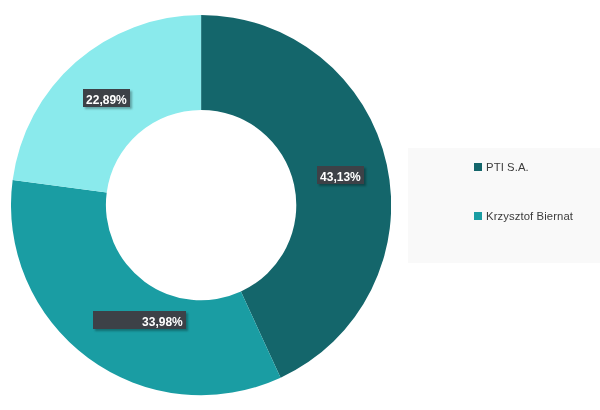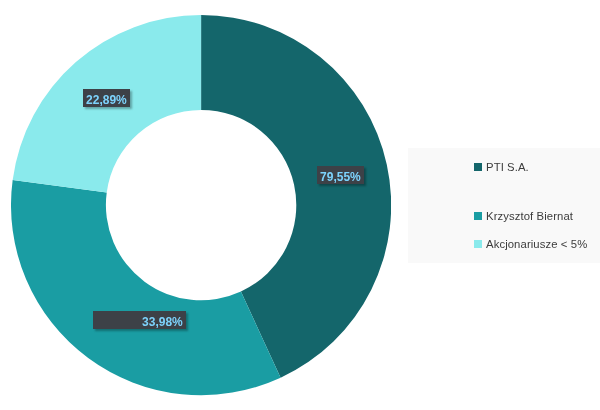--- a/index.html
+++ b/index.html
@@ -9,21 +9,21 @@
 
   
   #stage{position:relative;width:600px;height:410px;background:#ffffff;}
 
   #donut-wrap{position:absolute;left:11px;top:15.4px;
               width:380.2px;height:380.2px;}
   #donut-svg{display:block;}
   .slice{stroke:none;}
 
   
-  .label-box{position:absolute;background:#3d4147;color:#7dd3fc;
+  .label-box{position:absolute;background:#3d4147;color:#ffffff;
              font-family:"Liberation Sans",sans-serif;
              font-weight:bold;font-size:12px;line-height:1;
              width:46.8px;height:17.6px;
              display:flex;align-items:center;justify-content:center;
              box-shadow:1.5px 1.5px 2px rgba(0,0,0,.30);
              will-change:transform;}
   .label-box > span{display:block;transform:translateY(1.6px);}
 
   
   #legend{position:absolute;left:408px;top:148px;width:192px;height:115px;
@@ -45,37 +45,33 @@
 
   <div id="donut-wrap">
     <svg id="donut-svg" width="380.2" height="380.2" viewBox="0 0 380.2 380.2">
       <path class="slice" id="seg0" d="M 190.1 0 A 190.1 190.1 0 0 1 269.6329763465837 362.76301188573586 L 229.9292443355853 276.5677471410944 A 95.2 95.2 0 0 0 190.1 94.89999999999999 Z" fill="#14666b"></path>
       <path class="slice" id="seg1" d="M 269.6329763465837 362.76301188573586 A 190.1 190.1 0 0 1 1.668171018857464 164.97121517419805 L 95.73540179376765 177.51577950859365 A 95.2 95.2 0 0 0 229.9292443355853 276.5677471410944 Z" fill="#1a9da3"></path>
       <path class="slice" id="seg2" d="M 1.668171018857464 164.97121517419805 A 190.1 190.1 0 0 1 190.09999999999997 0 L 190.09999999999997 94.89999999999999 A 95.2 95.2 0 0 0 95.73540179376765 177.51577950859365 Z" fill="#8aeaec"></path>
     </svg>
   </div>
 
   <div class="label-box" id="lbl0" style="left: 316.888px; top: 165.579px;">
-    <span>79,55%</span>
+    <span>43,13%</span>
   </div>
   <div class="label-box" id="lbl1" style="left: 92.6753px; top: 311.001px; padding-left: 46px;">
     <span>33,98%</span>
   </div>
   <div class="label-box" id="lbl2" style="left: 83.4183px; top: 88.7461px;">
     <span>22,89%</span>
   </div>
 
   <div id="legend" style="background: rgb(249, 249, 249);">
     <div class="legend-item" id="li0">
       <span class="legend-swatch" id="sw0" style="background: rgb(20, 102, 107);"></span>
       <span class="legend-label">PTI S.A.</span>
     </div>
     <div class="legend-item" id="li1">
       <span class="legend-swatch" id="sw1" style="background: rgb(26, 157, 163);"></span>
       <span class="legend-label">Krzysztof Biernat</span>
     </div>
-    <div class="legend-item" id="li2">
-      <span class="legend-swatch" id="sw2" style="background: rgb(138, 234, 236);"></span>
-      <span class="legend-label">Akcjonariusze &lt; 5%</span>
-    </div>
   </div>
 
 </div>
 
 </body></html>

